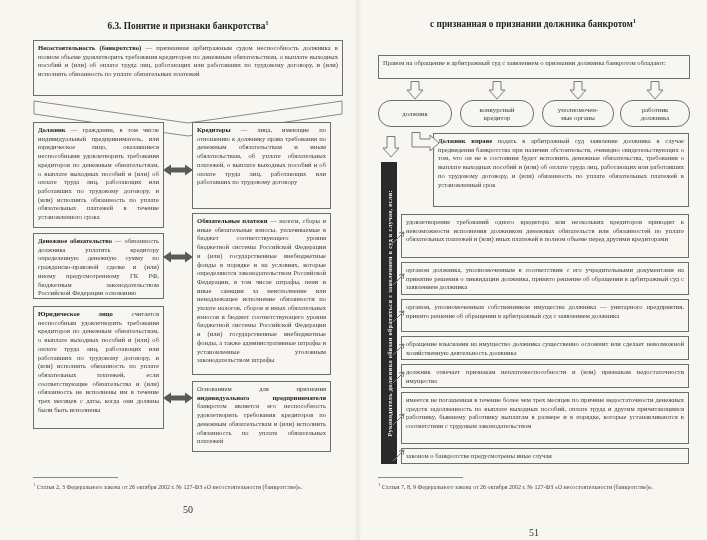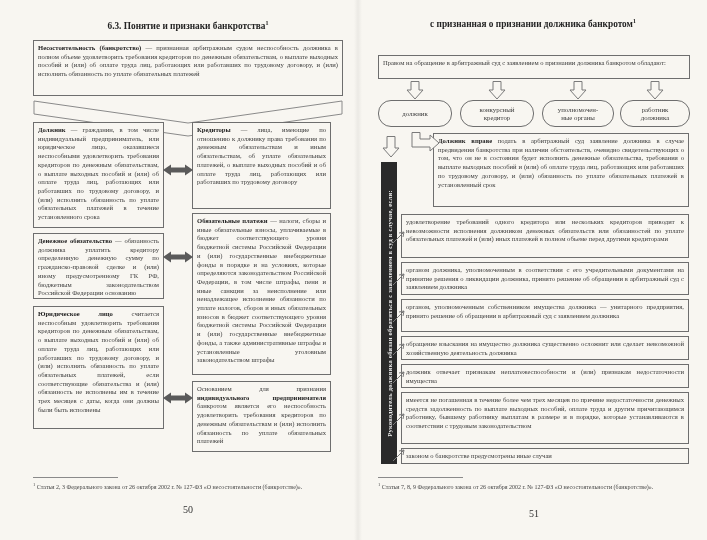--- a/index.html
+++ b/index.html
@@ -186,15 +186,15 @@
     <div class="arr" style="left:392px;top:446px;z-index:3;">
         <svg width="16" height="16" viewBox="0 0 16 16">
           <path d="M1,15 L12,4 M12,4 L7,5 M12,4 L11,9" fill="none" stroke="#7a7a7a" stroke-width="1"></path>
         </svg>
       </div>
 
     <div class="fn-rule" style="left:378px;top:477px;"></div>
     <div class="fn" style="left:378px;top:482px;width:312px;">
       <sup>1</sup> <span>Статьи 7, 8, 9 Федерального закона от 26 октября 2002 г. № 127-ФЗ «О несостоятельности (банкротстве)».</span>
     </div>
-    <div class="pageno" style="left:378px;top:508px;width:312px;">51</div>
+    <div class="pageno" style="left:378px;top:527px;width:312px;">51</div>
   </section>
 </div>
 
 </body></html>

